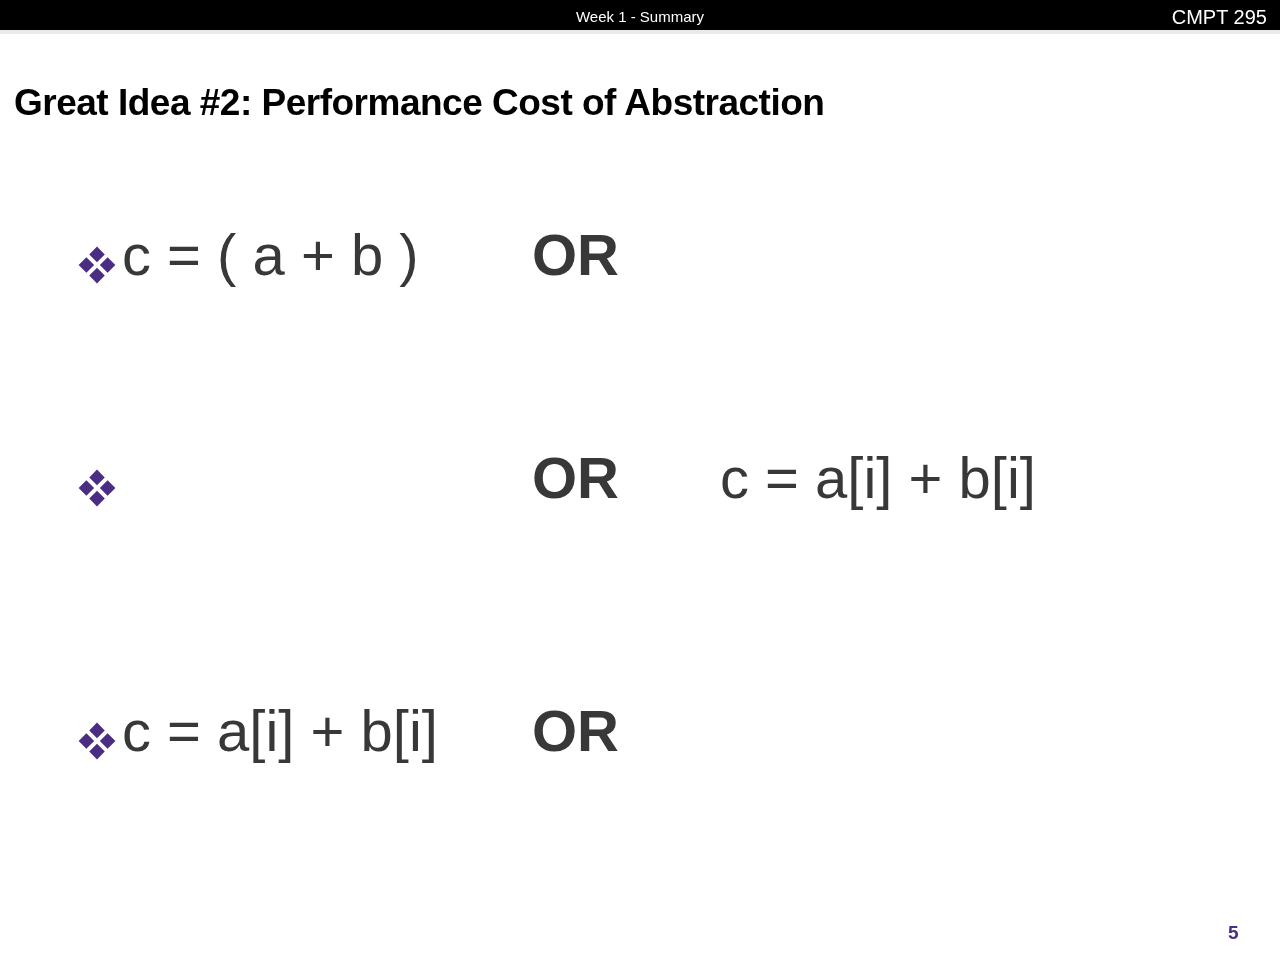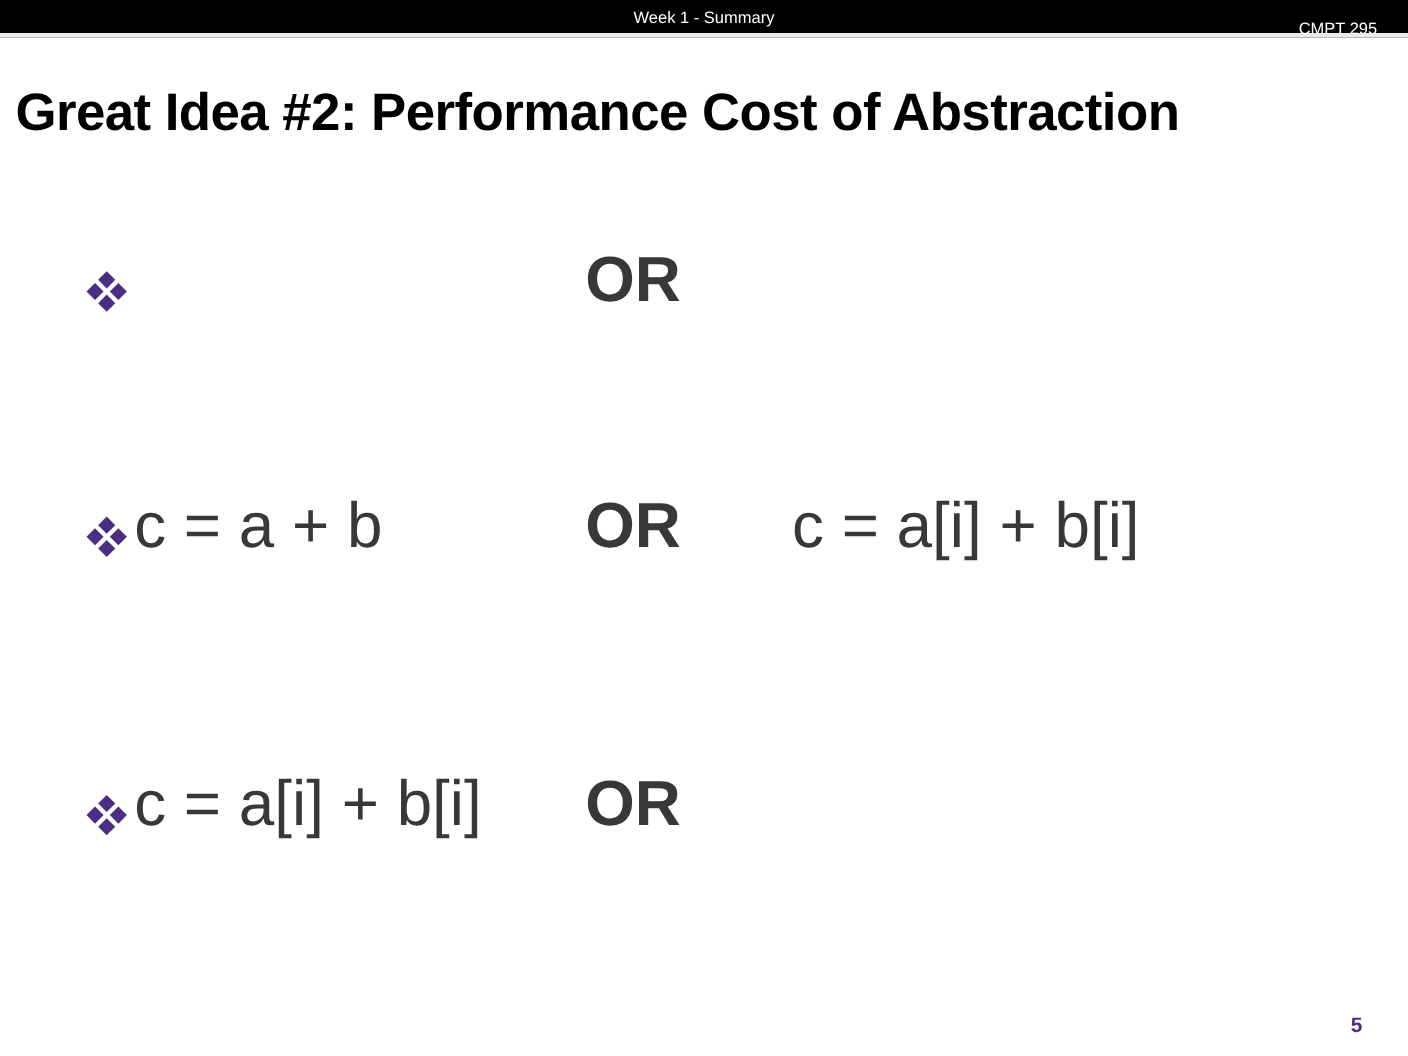--- a/index.html
+++ b/index.html
@@ -22,27 +22,27 @@
     position:absolute;left:0;top:0;width:1280px;height:34px;
     background:var(--bar-bg);
     border-bottom:4px solid #e9e9e9;
     text-align:center;
   }
   .header-center{
     position:absolute;left:50%;top:0;transform:translateX(-50%);
     line-height:34px;font-size:15px;color:var(--bar-fg);white-space:nowrap;
   }
   .header-right{
-    position:absolute;right:28px;top:0;
-    line-height:34px;font-size:15px;color:var(--bar-fg);white-space:nowrap;margin-top:10px;
+    position:absolute;right:13px;top:0;
+    line-height:34px;font-size:20px;color:var(--bar-fg);white-space:nowrap;
   }
   
   .slide-title{
     position:absolute;left:14px;top:72px;width:1260px;
-    font-size:48px;line-height:62px;font-weight:700;
+    font-size:37px;line-height:62px;font-weight:700;
     letter-spacing:-0.5px;color:var(--title-text);white-space:nowrap;
   }
   
   .bullet-row{
     position:absolute;left:0;width:1280px;height:68px;line-height:68px;
     font-size:58px;color:var(--body-text);
   }
   .row-1{top:221px;}
   .row-2{top:444px;}
   .row-3{top:697px;}
@@ -77,31 +77,31 @@
 
 <h1 class="slide-title">Great Idea #2: Performance Cost of Abstraction</h1>
 
 <div class="bullet-row row-1">
   <span class="diamond-bullet">
       <i></i>
       <i></i>
       <i></i>
       <i></i>
     </span>
+  <span class="expr expr-left">c = ( a + b )</span>
   <span class="or-label">OR</span>
 </div>
 
 <div class="bullet-row row-2">
   <span class="diamond-bullet">
       <i></i>
       <i></i>
       <i></i>
       <i></i>
     </span>
-  <span class="expr expr-left">c = a + b</span>
   <span class="or-label">OR</span>
   <span class="expr expr-right">c = a[i] + b[i]</span>
 </div>
 
 <div class="bullet-row row-3">
   <span class="diamond-bullet">
       <i></i>
       <i></i>
       <i></i>
       <i></i>

